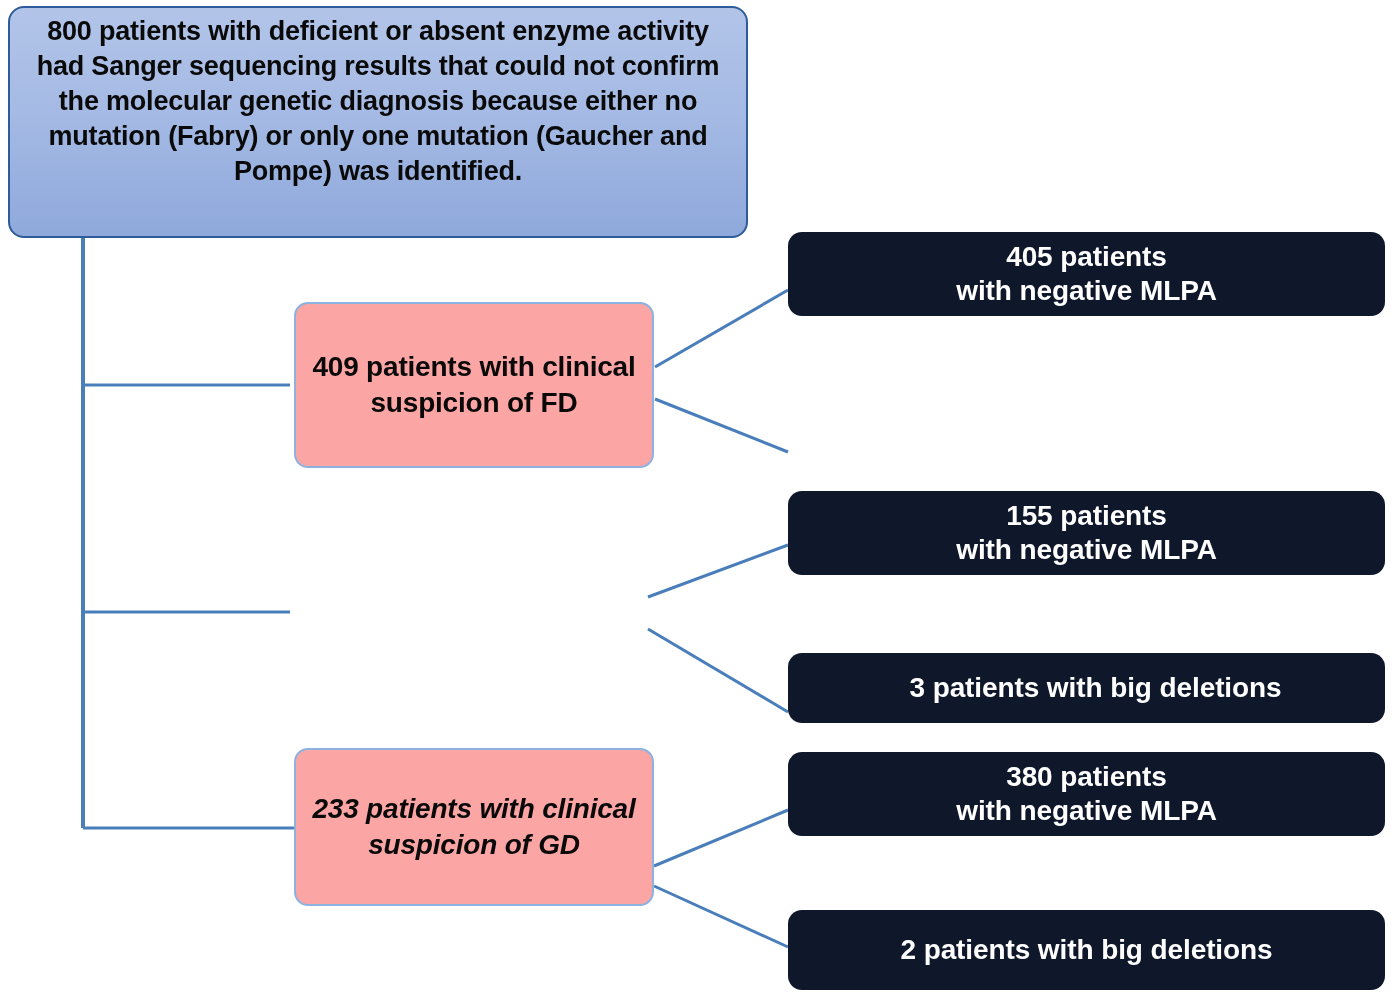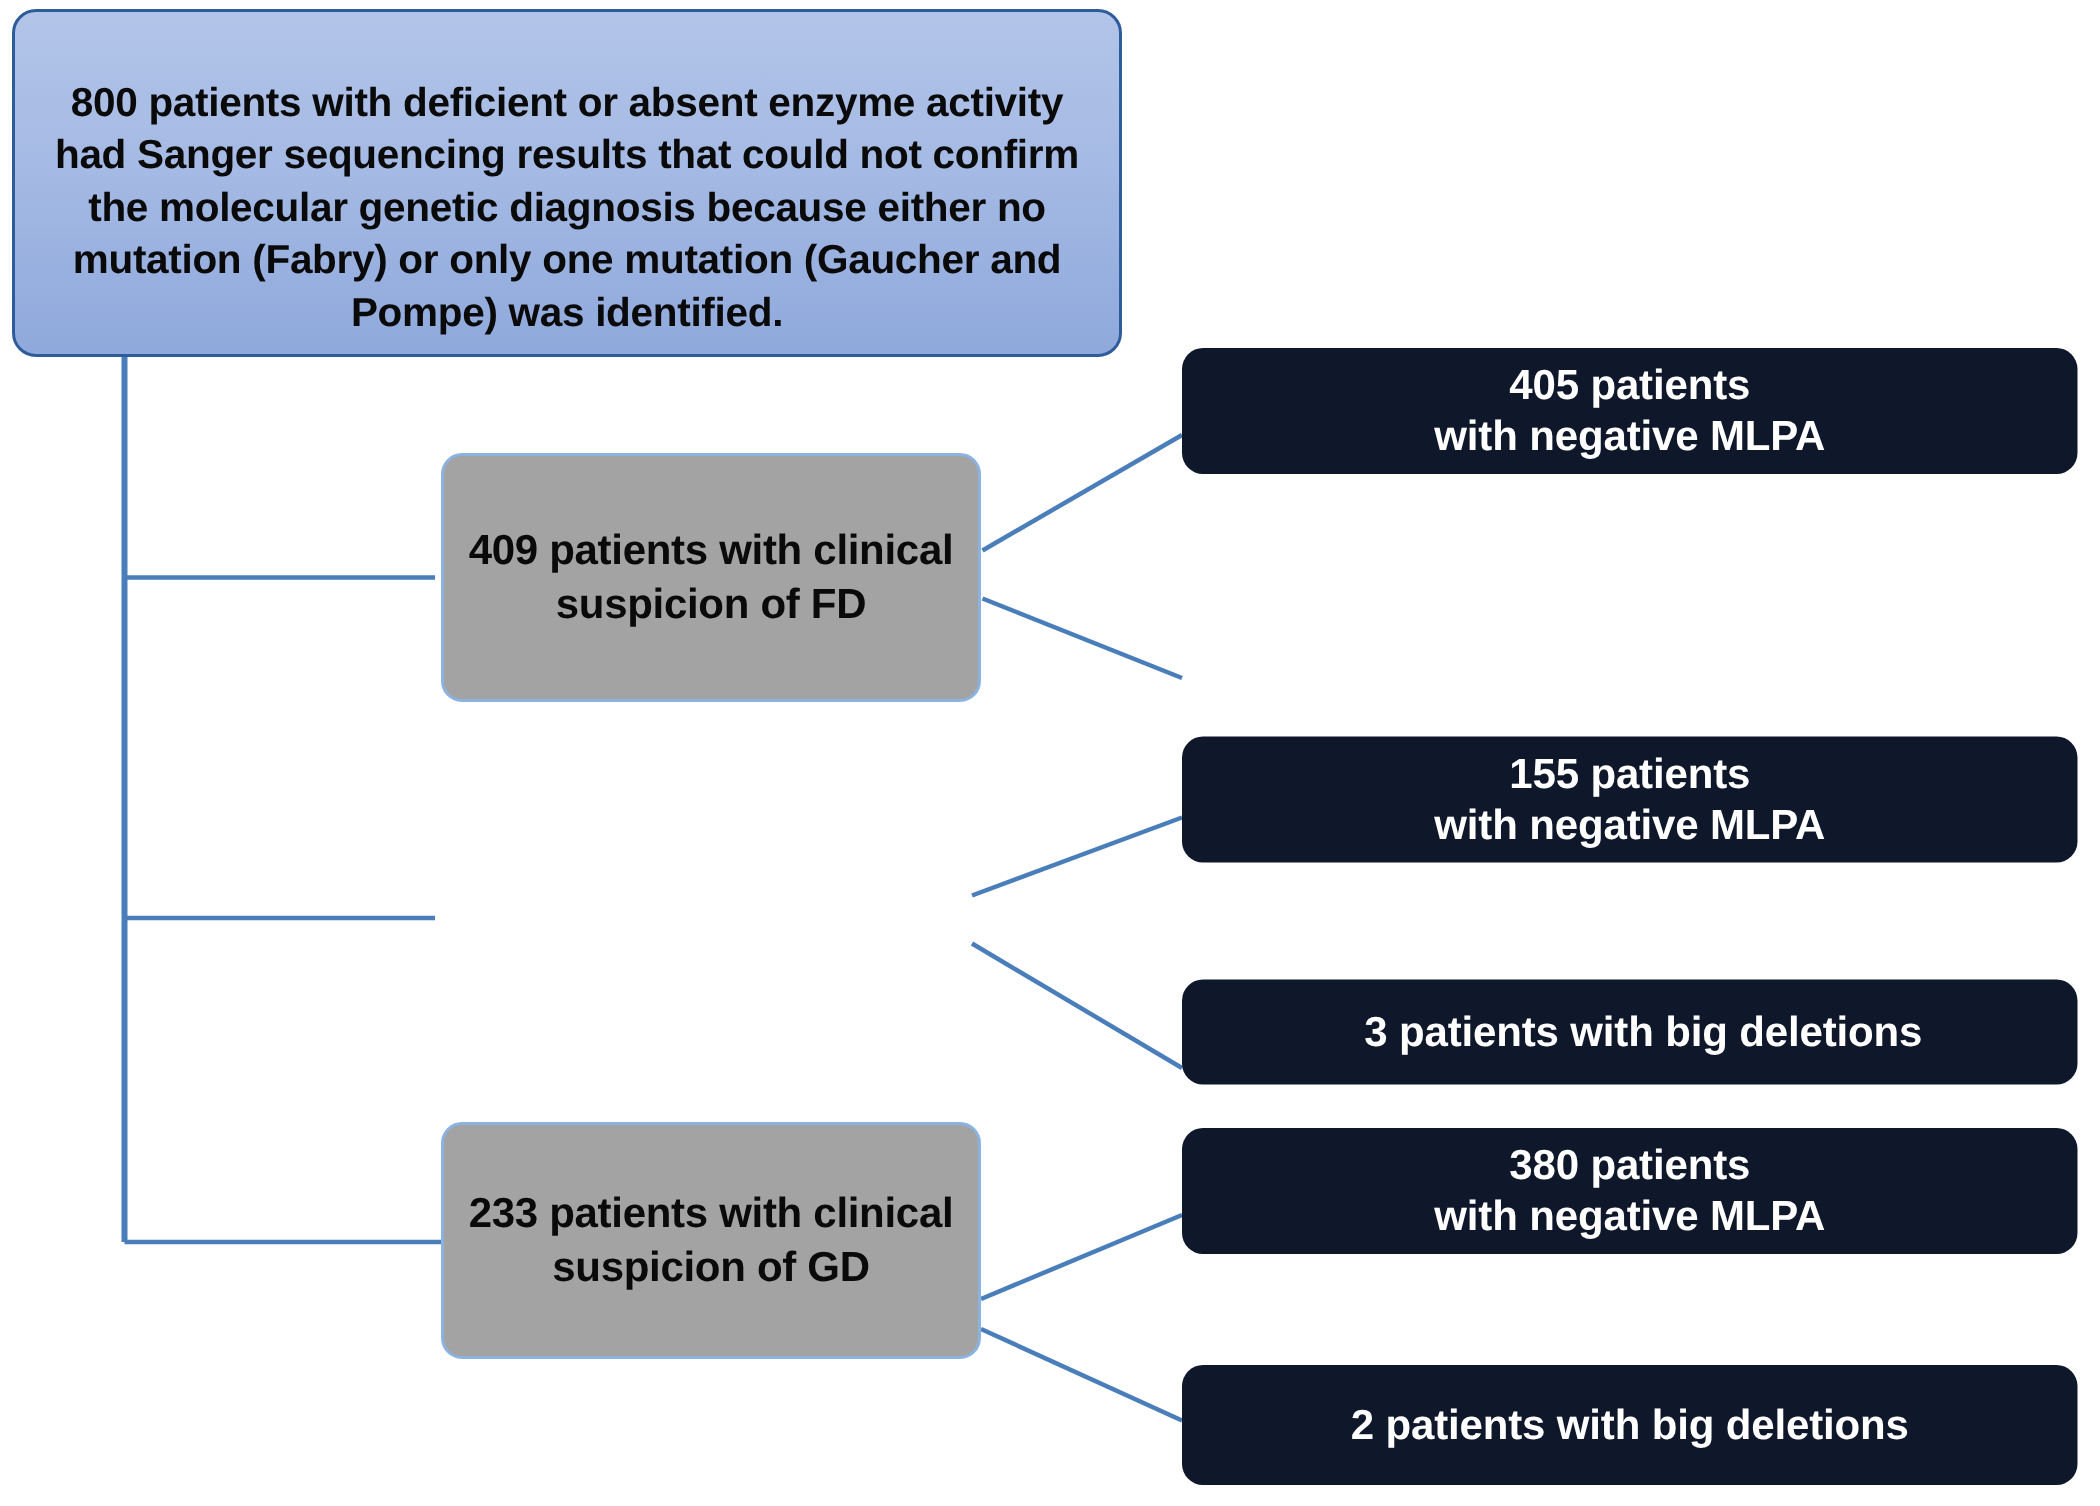--- a/index.html
+++ b/index.html
@@ -33,41 +33,41 @@
     position: absolute;
     left: 8px;
     top: 6px;
     width: 740px;
     height: 232px;
     box-sizing: border-box;
     border-radius: 16px;
     border: 2px solid #2E5C9A;
     background: linear-gradient(to bottom, #B2C4E8 0%, #A5BAE4 45%, #8FA9DC 100%);
     display: flex;
-    align-items: flex-end;
+    align-items: flex-start;
     justify-content: center;
     padding: 6px 24px 10px 24px;
   }
   .node-root .txt {
     color: #0A0A0A;
     font-size: 27px;
     font-weight: bold;
     line-height: 1.30;
     text-align: center;
     letter-spacing: -0.2px;
   }
 
   
   .node-mid {
     position: absolute;
     width: 360px;
     box-sizing: border-box;
     border-radius: 14px;
     border: 2px solid #8CB3E0;
-    background: #a3a3a3;
+    background: #fca5a5;
     display: flex;
     align-items: center;
     justify-content: center;
     padding: 6px 14px;
   }
   .node-mid .txt {
     color: #0A0A0A;
     font-size: 28px;
     font-weight: bold;
     line-height: 1.28;
@@ -122,21 +122,21 @@
 
   <div class="node-root">
     <div class="txt">800 patients with deficient or absent enzyme activity had Sanger sequencing results that could not confirm the molecular genetic diagnosis because either no mutation (Fabry) or only one mutation (Gaucher and Pompe) was identified.</div>
   </div>
 
   <div class="node-mid" style="left:294px; top:302px; height:166px;">
     <div class="txt">409 patients with clinical suspicion of FD</div>
   </div>
 
 
-  <div class="node-mid" style="left:294px; top:748px; height:158px;">
+  <div class="node-mid" style="left:294px; top:748px; height:158px;font-style:italic;">
     <div class="txt">233 patients with clinical suspicion of GD</div>
   </div>
 
   <div class="node-out" style="top:232px; height:84px;">
     <div class="txt">
       <div>405 patients</div>
       <div>with negative MLPA</div>
     </div>
   </div>
 

